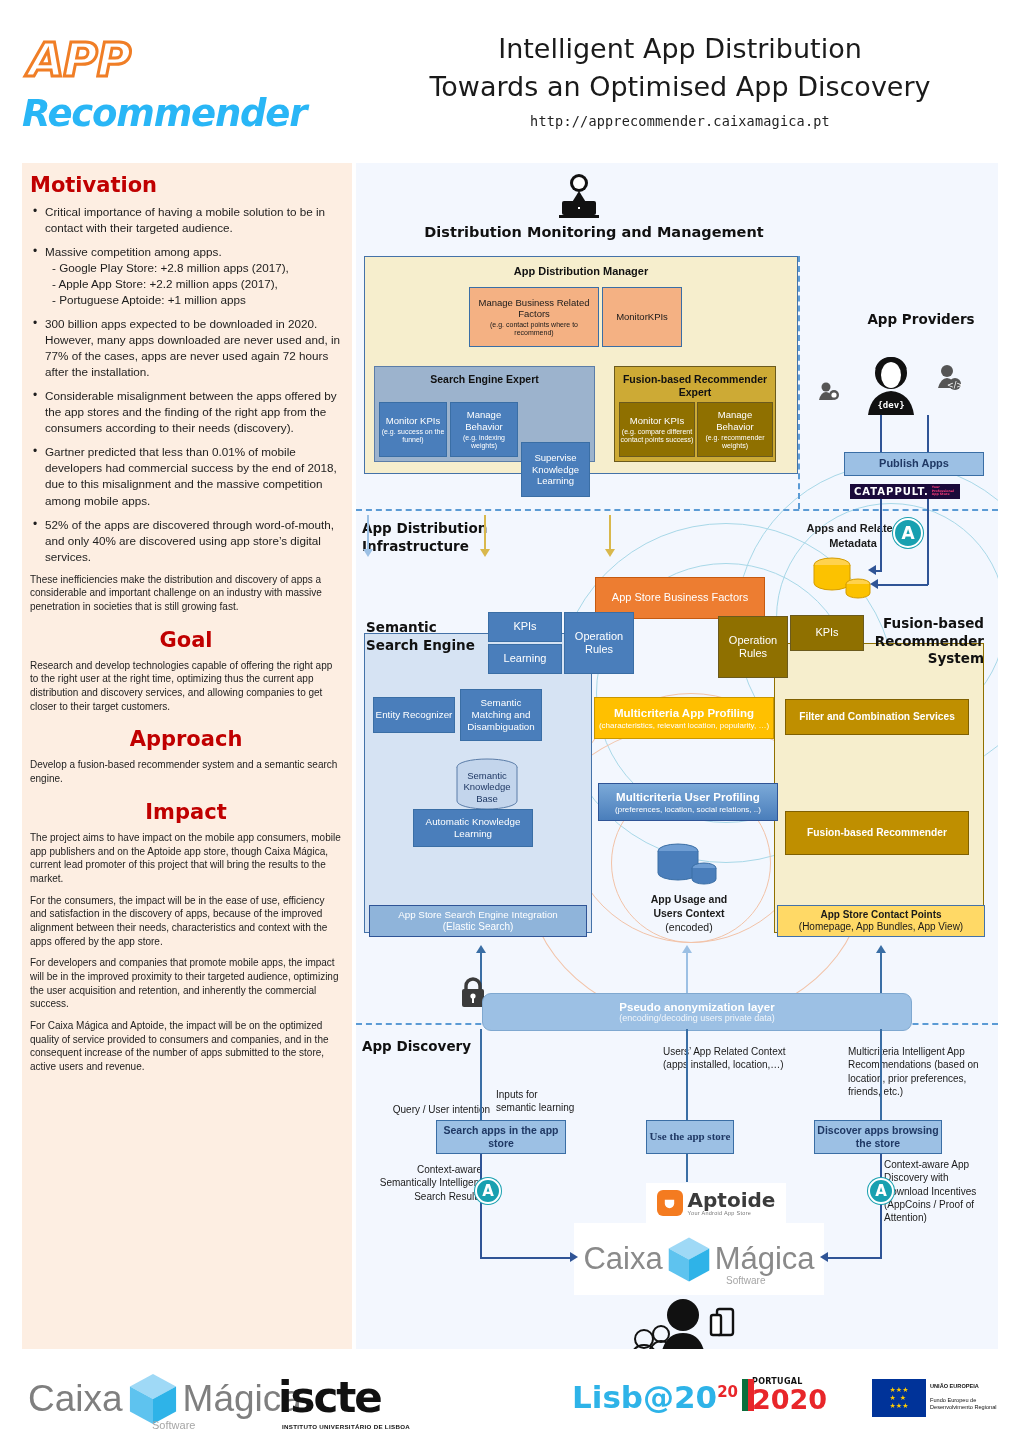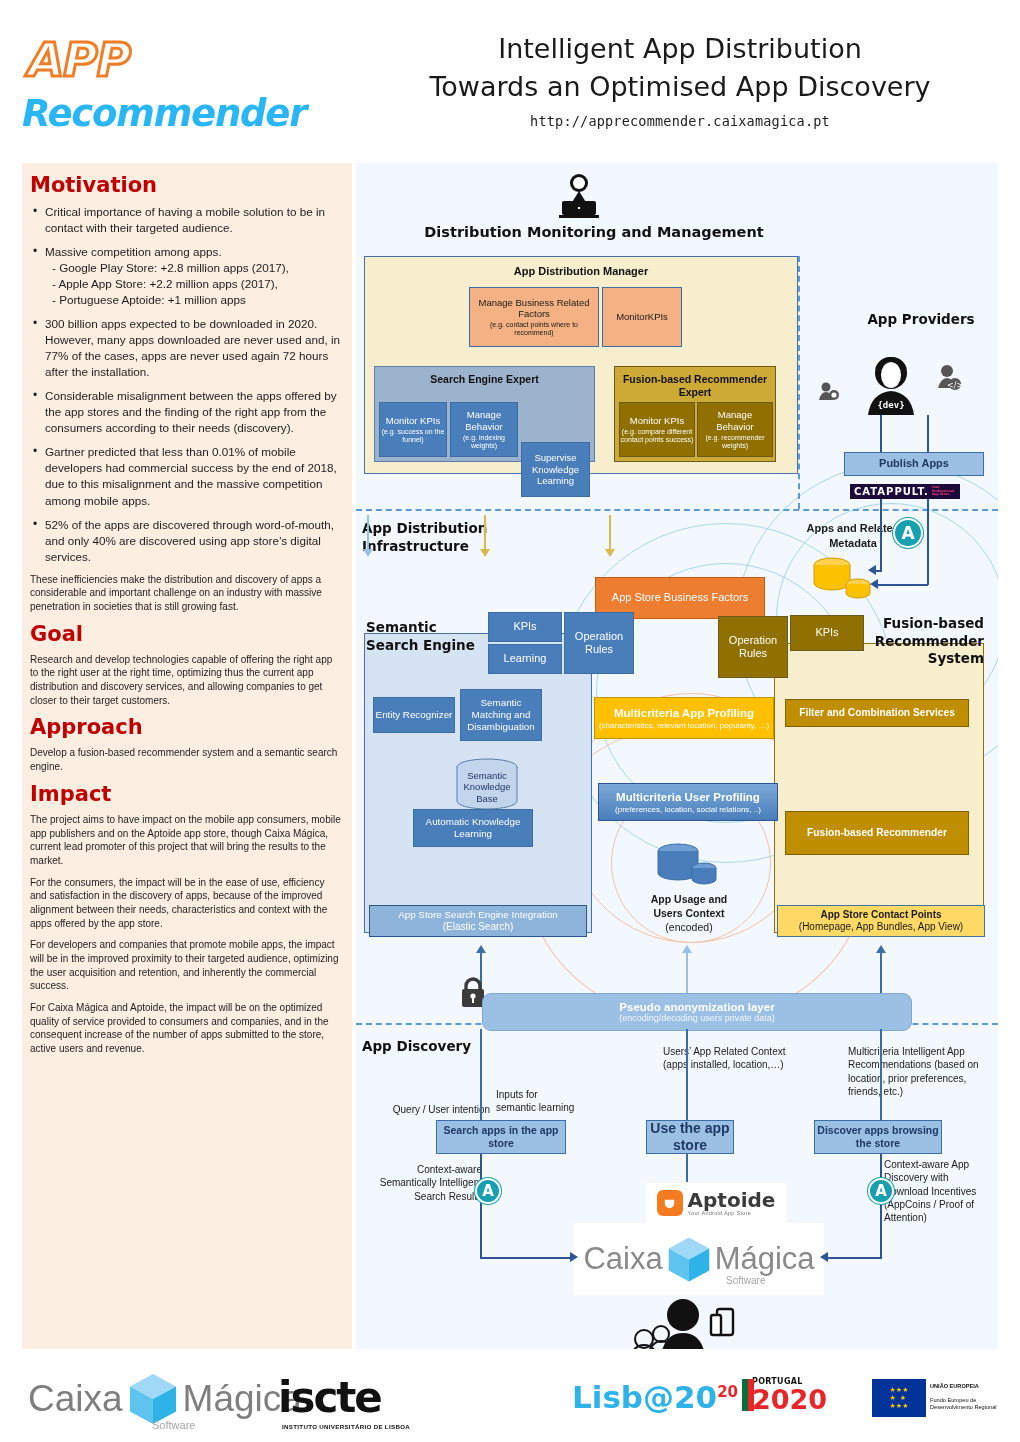--- a/index.html
+++ b/index.html
@@ -43,21 +43,21 @@
     position: absolute; left: 22px; top: 163px;
     width: 330px; height: 1186px;
     background: #fdeee2;
     padding: 8px 10px 0 8px;
   }
   .sect-h {
     font-family: "DejaVu Sans", sans-serif;
     font-size: 21px; font-weight: bold; color: #c00000;
     margin: 2px 0 7px 0;
   }
-  .sect-h.tight { margin-top: 8px; }
+  .sect-h.tight { margin-top: 14px; text-align: center; }
   .left-col p {
     font-size: 10px; line-height: 1.37; color: #1d1d1d; margin-bottom: 8px;
   }
   ul.bullets { list-style: none; margin: 0 0 2px 0; }
   ul.bullets > li {
     position: relative; padding-left: 15px; margin-bottom: 8px;
     font-size: 11.7px; line-height: 1.37; color: #1d1d1d;
   }
   ul.bullets > li:before {
     content: "\2022"; position: absolute; left: 3px; top: -1px; font-size: 12px;
@@ -431,21 +431,21 @@
       <ellipse cx="48" cy="27" rx="12" ry="5" fill="#6f9ed4" stroke="#3a6ea5"></ellipse>
       <path d="M36 27 v11 a12 5 0 0 0 24 0 v-11" fill="#4a7ebb" stroke="#3a6ea5"></path>
     </svg>
   </div>
   <div class="lbl b" style="left:268px; top:730px; width:130px; text-align:center; font-size:10.5px;">
     <div>App Usage and</div>
     <div>Users Context</div>
     <div style="font-weight:normal;">(encoded)</div>
   </div>
 
-  <div class="bx dark-gold-solid" style="left:429px; top:536px; width:184px; height:28px; font-size:10.2px;">
+  <div class="bx dark-gold-solid" style="left:429px; top:536px; width:184px; height:36px; font-size:10.2px;">
     <span>Filter and Combination Services</span>
   </div>
   <div class="bx dark-gold-solid" style="left:429px; top:648px; width:184px; height:44px; font-size:10.2px;">
     <span>Fusion-based Recommender</span>
   </div>
   <div class="bx pale-amber" style="left:421px; top:742px; width:208px; height:32px; font-size:10px;">
     <span>App Store Contact Points</span>
     <span style="font-size:10px;font-weight:normal;">(Homepage, App Bundles, App View)</span>
   </div>
 
@@ -481,21 +481,21 @@
   <div class="lbl" style="left:307px; top:882px; width:150px;">Users’ App Related Context (apps installed, location,…)</div>
   <div class="lbl" style="left:492px; top:882px; width:150px;">Multicriteria Intelligent App Recommendations (based on location, prior preferences, friends, etc.)</div>
 
   <div class="vline" style="left:124px; top:866px; height:94px;"></div>
   <div class="vline" style="left:330px; top:866px; height:94px;"></div>
   <div class="vline" style="left:524px; top:866px; height:94px;"></div>
 
   <div class="bx steel" style="left:80px; top:957px; width:130px; height:34px; font-size:10.5px;">
     <span>Search apps in the app store</span>
   </div>
-  <div class="bx steel" style="left:290px; top:957px; width:88px; height:34px; font-size:14px;">
+  <div class="bx steel" style="left:290px; top:957px; width:88px; height:34px; font-size:11px;font-family:Liberation Serif, serif;">
     <span>Use the app store</span>
   </div>
   <div class="bx steel" style="left:458px; top:957px; width:128px; height:34px; font-size:10.5px;">
     <span>Discover apps browsing the store</span>
   </div>
 
   <div class="lbl" style="left:10px; top:1000px; width:116px; text-align:right;">Context-aware Semantically Intelligent Search Results</div>
   <div class="lbl" style="left:528px; top:995px; width:110px;">Context-aware App Discovery with Download Incentives (AppCoins / Proof of Attention)</div>
 
   <div style="position:absolute; left:290px; top:1020px; width:140px; height:40px; background:#fff;

